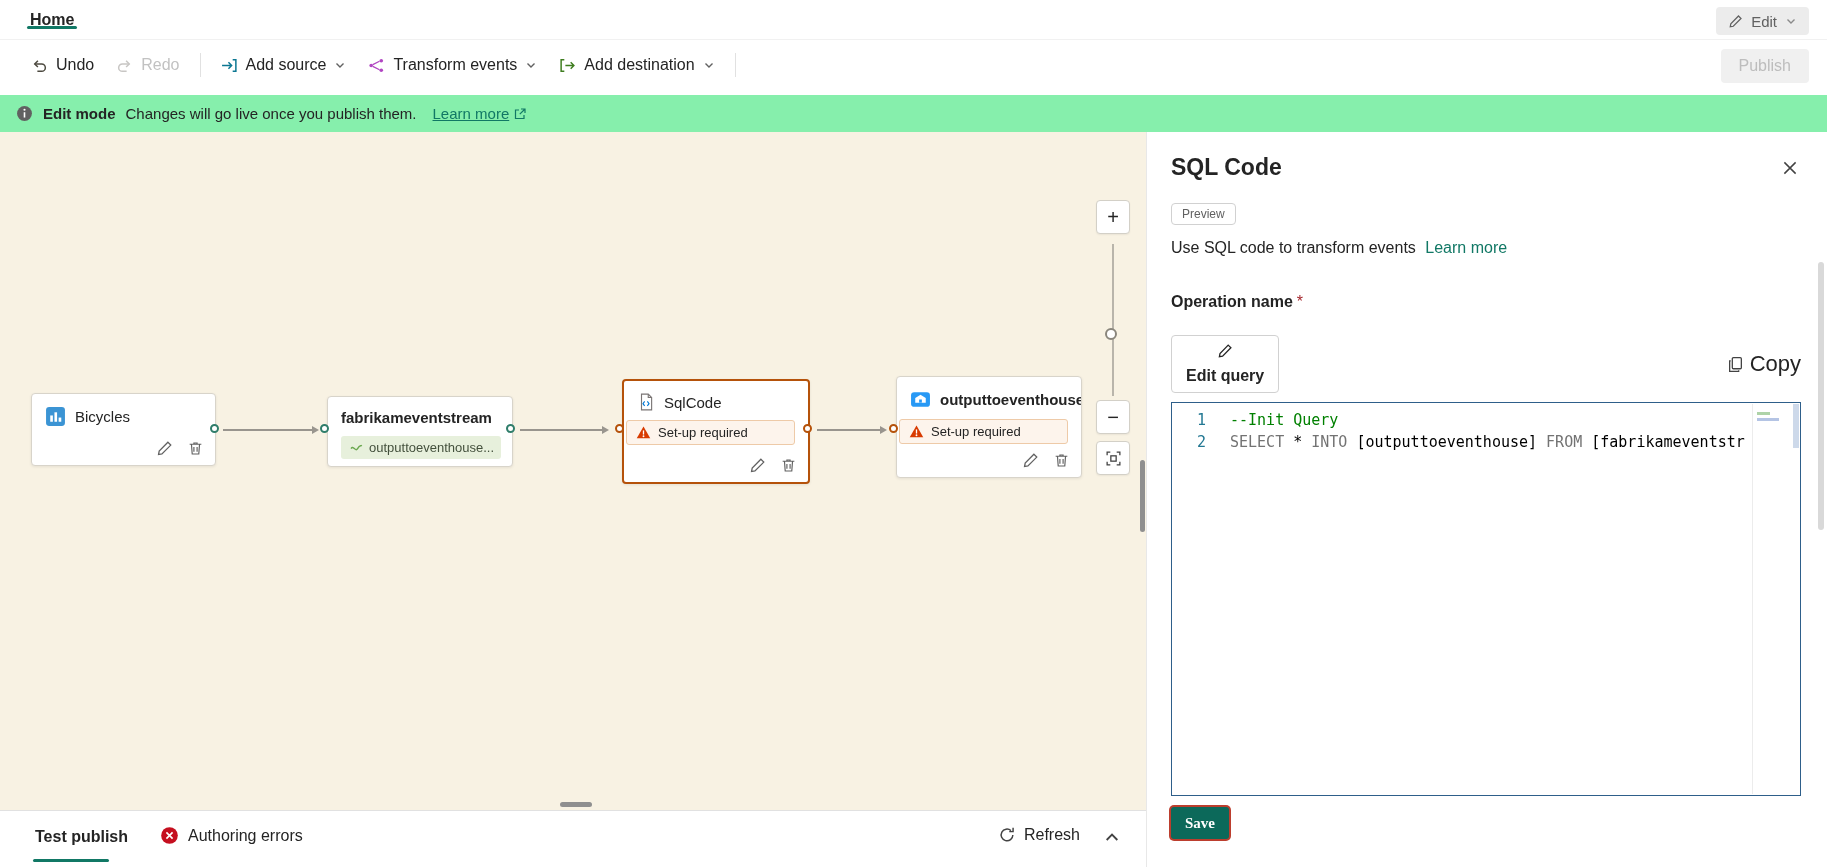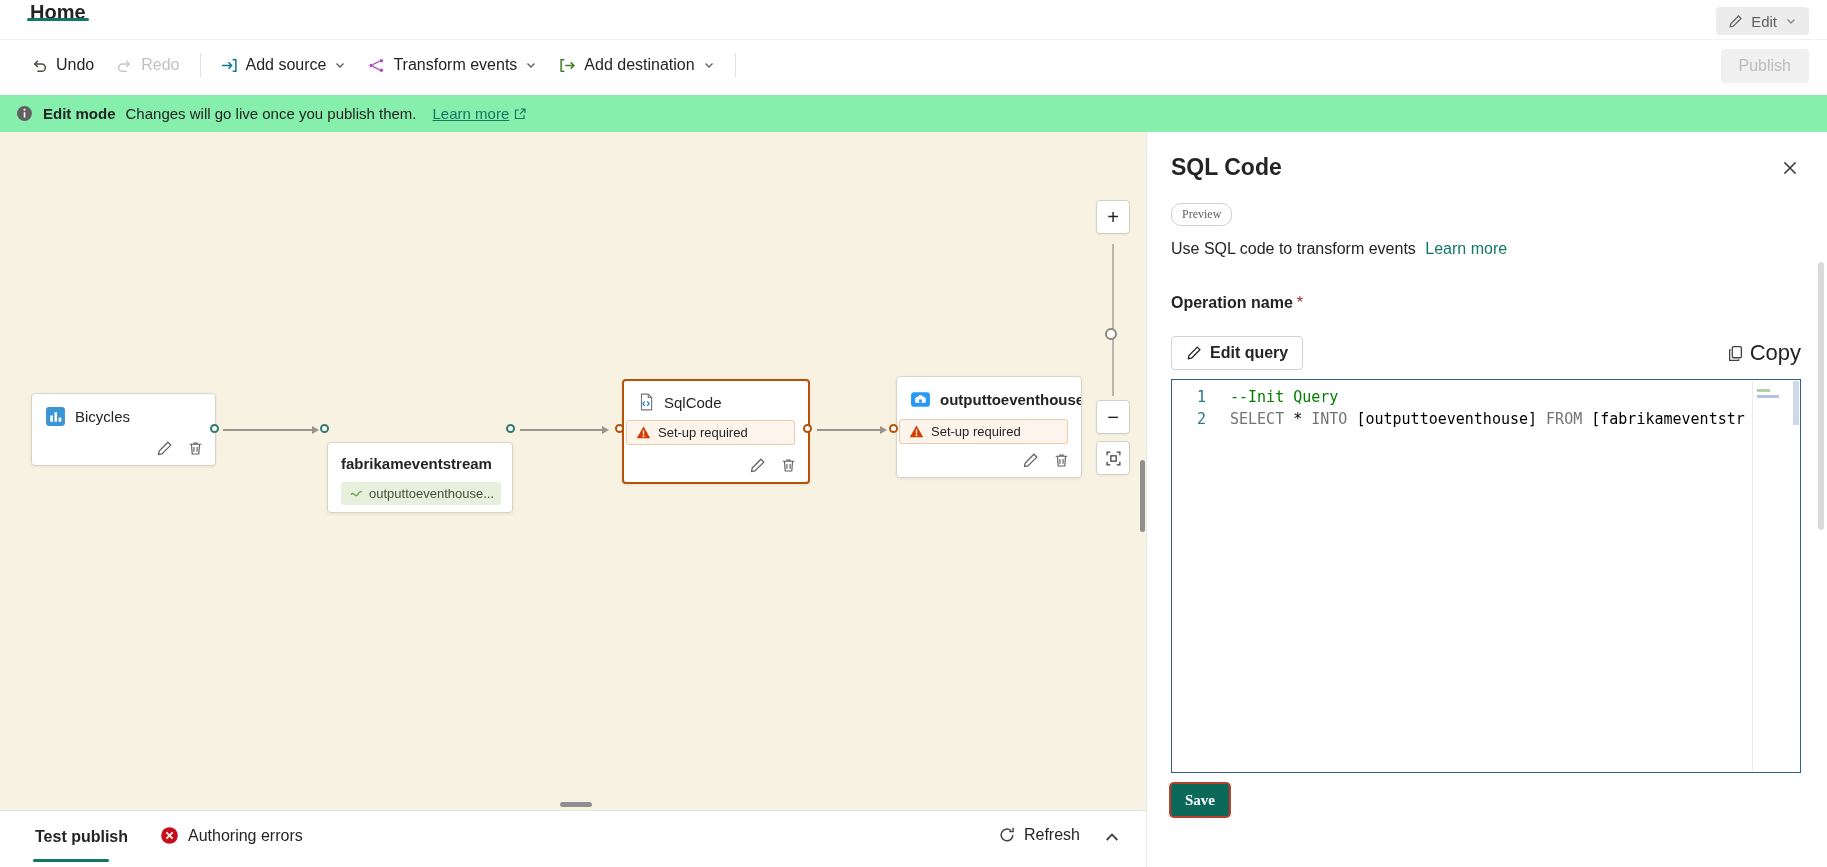--- a/index.html
+++ b/index.html
@@ -2,21 +2,21 @@
 <html><head>
 <meta charset="utf-8">
 <style>
   * { box-sizing: border-box; margin: 0; padding: 0; }
   body { font-family: "Liberation Sans", sans-serif; background: #fff; color: #242424; }
   #app { position: relative; width: 1827px; height: 867px; overflow: hidden; background: #fff; }
   svg { display: block; }
 
   
   .tab-bar { position: absolute; top: 0; left: 0; width: 1827px; height: 40px; background: #fff; border-bottom: 1px solid #f1f1f1; }
-  .home-tab { position: absolute; left: 24px; top: 0; height: 24px; display: flex; align-items: center; padding: 0 6px; font-size: 20px; font-weight: bold; cursor: pointer; }
+  .home-tab { position: absolute; left: 24px; top: 8px; height: 24px; display: flex; align-items: center; padding: 0 6px; font-size: 16px; font-weight: bold; cursor: pointer; }
   .tab-underline { position: absolute; left: 3px; right: 3px; bottom: 3px; height: 3px; border-radius: 2px; background: #117865; }
   .top-edit-btn { position: absolute; right: 18px; top: 7px; height: 28px; display: flex; align-items: center; gap: 8px; padding: 0 12px; background: #ececec; border-radius: 4px; color: #616161; font-size: 15px; cursor: pointer; }
 
   
   .toolbar { position: absolute; top: 40px; left: 0; width: 1827px; height: 50px; background: #fff; display: flex; align-items: center; padding-left: 20px; }
   .tb-btn { display: flex; align-items: center; gap: 8px; padding: 7px 11px; border-radius: 4px; font-size: 16px; color: #242424; cursor: pointer; }
   .tb-btn.disabled { color: #c2c2c2; cursor: default; }
   .tb-sep { width: 1px; height: 24px; background: #e1e1e1; margin: 0 9px; }
   .publish-btn { position: absolute; right: 18px; top: 9px; padding: 8px 18px; background: #f0f0f0; color: #bdbdbd; border: none; border-radius: 4px; font-size: 16px; }
 
@@ -53,28 +53,28 @@
   .bb-tab-underline { position: absolute; left: 33px; top: 48px; width: 76px; height: 3px; border-radius: 2px; background: #117865; }
   .bb-errors { position: absolute; left: 160px; top: 15px; display: flex; align-items: center; gap: 9px; font-size: 16px; cursor: pointer; }
   .bb-refresh { position: absolute; right: 66px; top: 15px; display: flex; align-items: center; gap: 8px; font-size: 16px; cursor: pointer; }
   .bb-collapse { position: absolute; right: 26px; top: 19px; cursor: pointer; }
 
   
   .panel { position: absolute; top: 132px; left: 1146px; width: 681px; height: 735px; background: #fff; border-left: 1px solid #e8e8e8; padding: 22px 26px 0 24px; }
   .panel-title-row { display: flex; align-items: center; justify-content: space-between; }
   .panel-title { font-size: 23px; font-weight: bold; color: #242424; }
   .panel-close { cursor: pointer; padding: 2px; }
-  .preview-badge { display: inline-block; margin-top: 22px; padding: 3px 10px; border: 1px solid #d1d1d1; border-radius: 10px; font-size: 12px; color: #616161; font-family: Liberation Serif, serif; }
+  .preview-badge { display: inline-block; margin-top: 22px; padding: 3px 10px; border: 1px solid #d1d1d1; border-radius: 4px; font-size: 12px; color: #616161; }
   .panel-desc { margin-top: 14px; font-size: 16px; color: #242424; }
   .panel-desc .learn-more { color: #117865; cursor: pointer; margin-left: 5px; }
   .op-label { margin-top: 36px; font-size: 16px; font-weight: bold; }
   .req { color: #a4262c; margin-left: 4px; font-weight: normal; }
   .op-input { display: block; margin-top: 9px; width: 100%; height: 35px; border: 1px solid #d1d1d1; border-bottom: 1px solid #616161; border-radius: 4px; padding: 0 12px; font-size: 16px; font-family: "Liberation Sans", sans-serif; color: #242424; background: #fff; }
   .panel-actions { margin-top: 24px; display: flex; align-items: center; justify-content: space-between; }
-  .edit-query-btn { display: inline-flex; align-items: center; gap: 8px; padding: 7px 14px; border: 1px solid #d1d1d1; border-radius: 4px; background: #fff; font-size: 16px; font-weight: bold; color: #242424; cursor: pointer; font-family: "Liberation Sans", sans-serif; }
+  .edit-query-btn { display: inline-flex; align-items: center; gap: 8px; padding: 7px 14px; border: 1px solid #d1d1d1; border-radius: 4px; background: #fff; font-size: 16px; font-weight: bold; color: #242424; cursor: pointer; font-family: "Liberation Sans", sans-serif; flex-direction: column; }
   .copy-btn { display: inline-flex; align-items: center; gap: 6px; background: none; border: none; font-size: 22px; color: #242424; cursor: pointer; font-family: "Liberation Sans", sans-serif; }
 
   .code-editor { position: relative; margin-top: 9px; height: 394px; border: 1px solid #2e5f8a; background: #fff; display: flex; font-family: "DejaVu Sans Mono", monospace; font-size: 15px; line-height: 22px; overflow: hidden; cursor: text; }
   .code-gutter { width: 48px; padding: 6px 14px 0 0; text-align: right; color: #237893; flex: none; }
   .code-content { flex: 1; padding: 6px 0 0 10px; white-space: pre; overflow: hidden; }
   .tok-keyword { color: #737373; }
   .tok-comment { color: #008000; }
   .tok-plain { color: #000000; }
   .minimap { position: absolute; top: 1px; bottom: 1px; right: 16px; width: 32px; border-left: 1px solid #ececec; background: #fff; }
   .mm-line { position: absolute; left: 4px; height: 3px; }
@@ -220,21 +220,21 @@
             </svg>
           </span>
         <span class="icon-btn">
             <svg width="17" height="17" viewBox="0 0 16 16">
               <path d="M2.5 4h11M6.5 4V2.8h3V4M4.2 4l.7 9.2h6.2l.7-9.2M6.5 6.5v4.5M9.5 6.5v4.5" fill="none" stroke="#616161" stroke-width="1.1"></path>
             </svg>
           </span>
       </div>
     </div>
 
-    <div class="node" style="left:327px; top:264px; width:186px; height:71px;margin-top:46px;">
+    <div class="node" style="left:327px; top:264px; width:186px; height:71px;">
       <div class="node-header nt-bold">
         <span>fabrikameventstream</span>
       </div>
       <div class="stream-pill">
         <span>
             <svg width="13" height="13" viewBox="0 0 12 12">
               <path d="M1 7c2-3.5 4 3.5 6 0s2.5-2 4-3" stroke="#6aa84f" stroke-width="1.3" fill="none"></path>
             </svg>
           </span>
         <span>outputtoeventhouse...</span>

